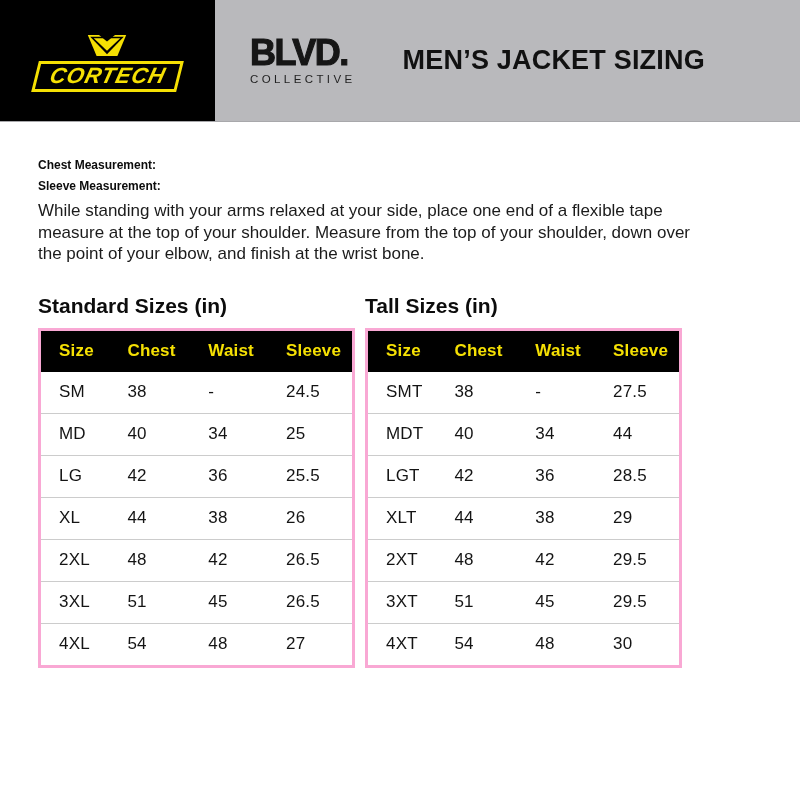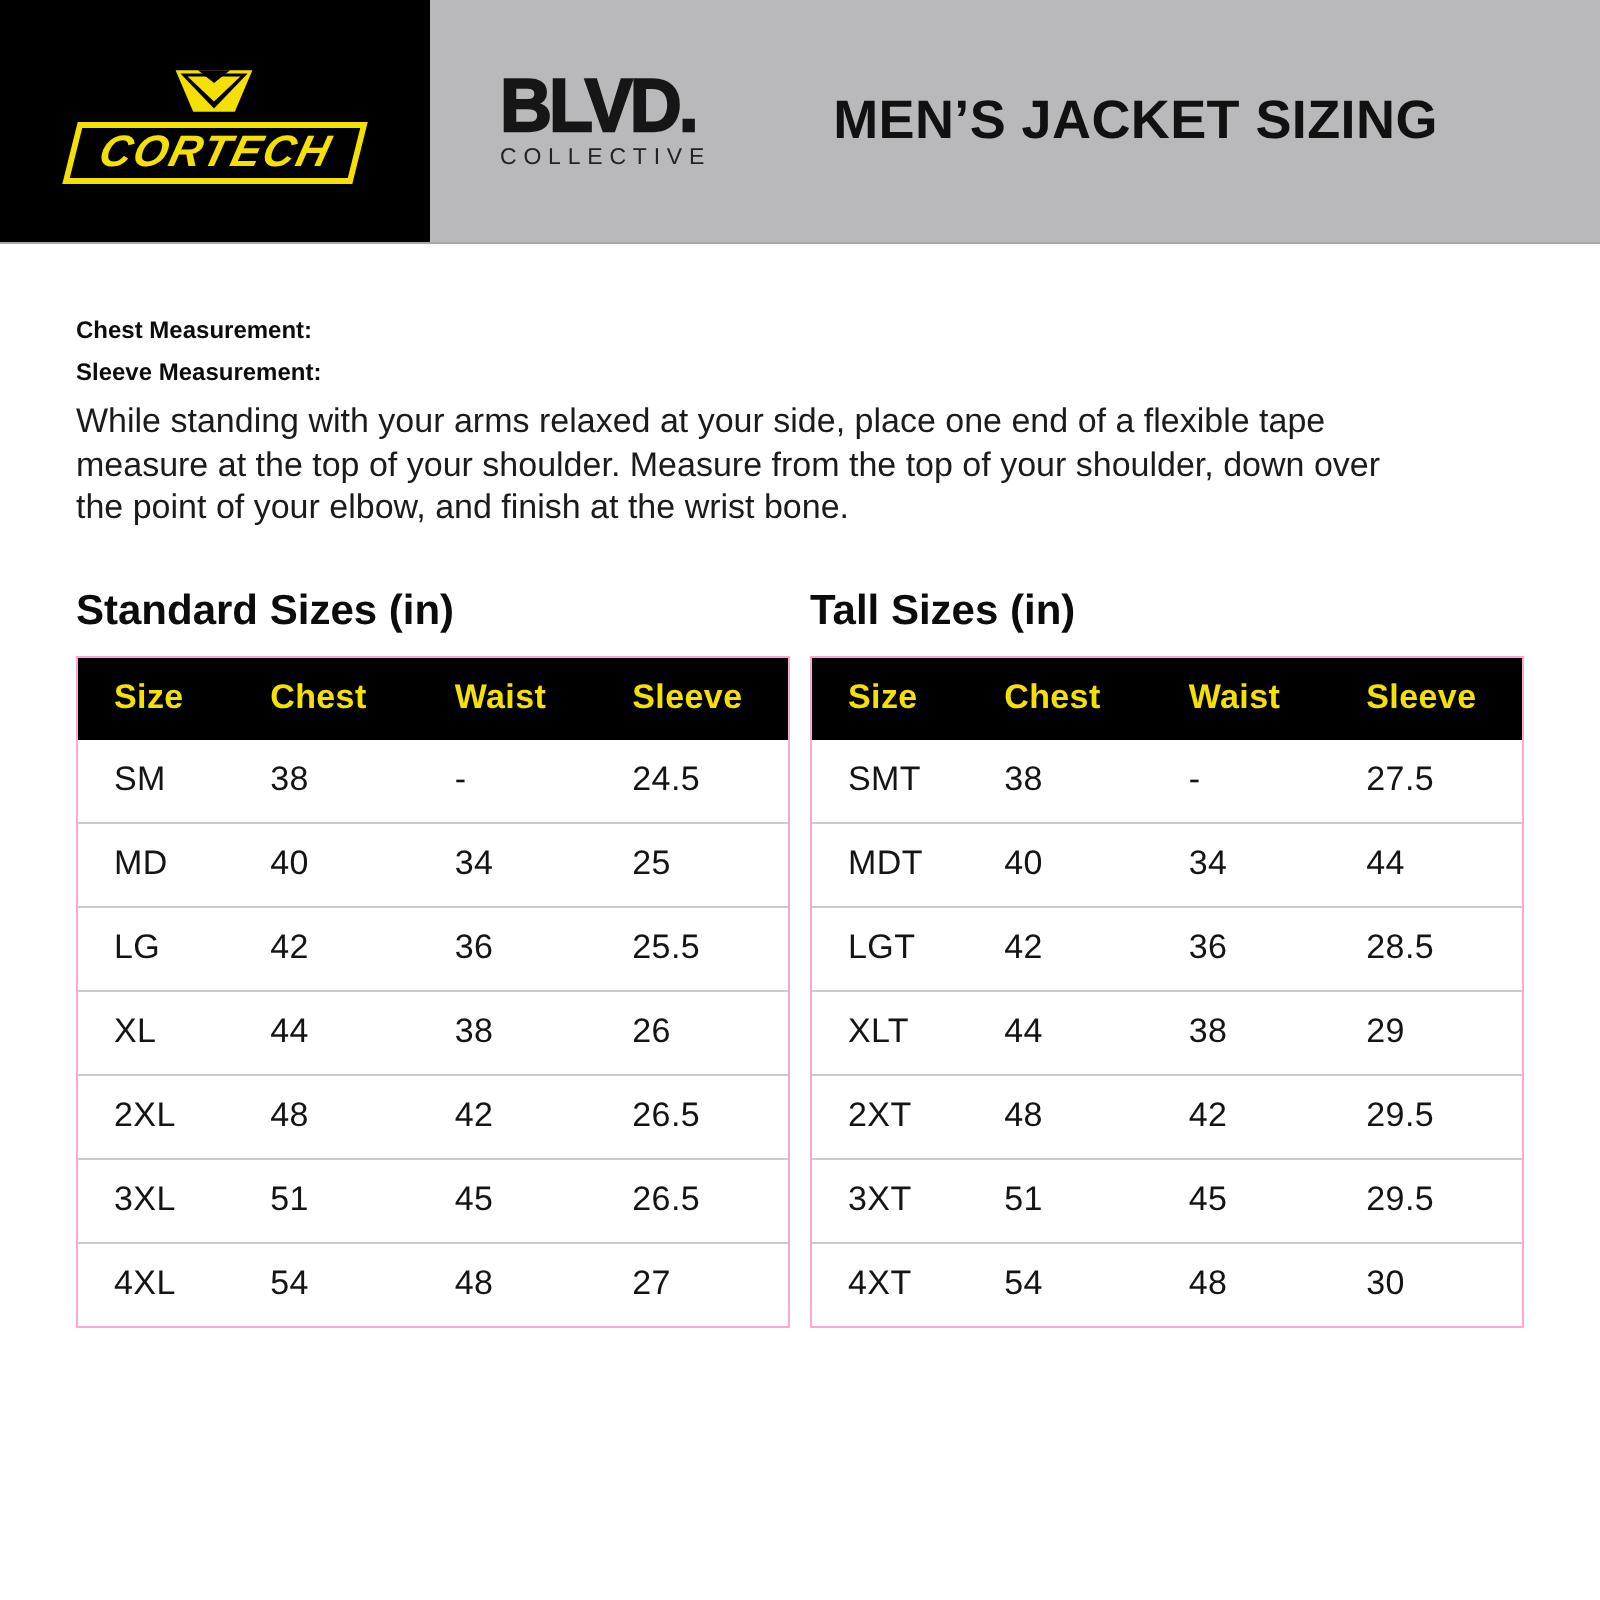--- a/index.html
+++ b/index.html
@@ -28,21 +28,21 @@
   }
   .cortech-word{
     display:block;transform:skewX(0deg);
     color:var(--yellow);
     font-weight:bold;font-style:italic;
     font-size:22px;letter-spacing:1px;line-height:1;
   }
   .header-right{
     flex:1;background:#b9b9bc;height:100%;
     display:flex;align-items:center;
-    padding-left:35px;box-sizing:border-box;gap:46px;
+    padding-left:35px;box-sizing:border-box;gap:32px;
   }
   .blvd-logo{display:flex;flex-direction:column;line-height:1;}
   .blvd-name{
     font-weight:bold;font-size:36px;letter-spacing:-1.5px;color:#161616;
     transform:scaleY(1.04);
     -webkit-text-stroke:1.1px #161616;
   }
   .blvd-sub{
     font-size:11.5px;letter-spacing:3.4px;color:#232323;margin-top:3px;
   }
@@ -53,26 +53,26 @@
   .content{padding:36px 38px 0;}
   .sec-heading{
     margin:0 0 7px;font-size:12px;font-weight:bold;color:#0c0c0c;
   }
   .sec-body{
     margin:0 0 24px;font-size:17px;line-height:21.5px;color:#1b1b1b;
     white-space:pre-line;max-width:730px;
   }
   
   .tables-block{display:flex;gap:10px;margin-top:29px;}
-  .table-wrap{width:357px;flex:0 0 auto;}
+  .table-wrap{width:317px;flex:0 0 auto;}
   .table-title{
     margin:0 0 10px;font-size:21px;font-weight:bold;color:#0c0c0c;
   }
   .size-table{
-    border:1px solid #f9a8d4;box-sizing:border-box;background:#ffffff;
+    border:3px solid #f9a8d4;box-sizing:border-box;background:#ffffff;
   }
   .t-row{
     display:grid;grid-template-columns:22% 26% 25% 27%;
     height:41px;align-items:center;
   }
   .t-row + .t-row{border-top:1px solid #cccccc;}
   .t-head{
     background:#000000;color:var(--yellow);font-weight:bold;border-top:none;
   }
   .t-head + .t-row{border-top:none;}

